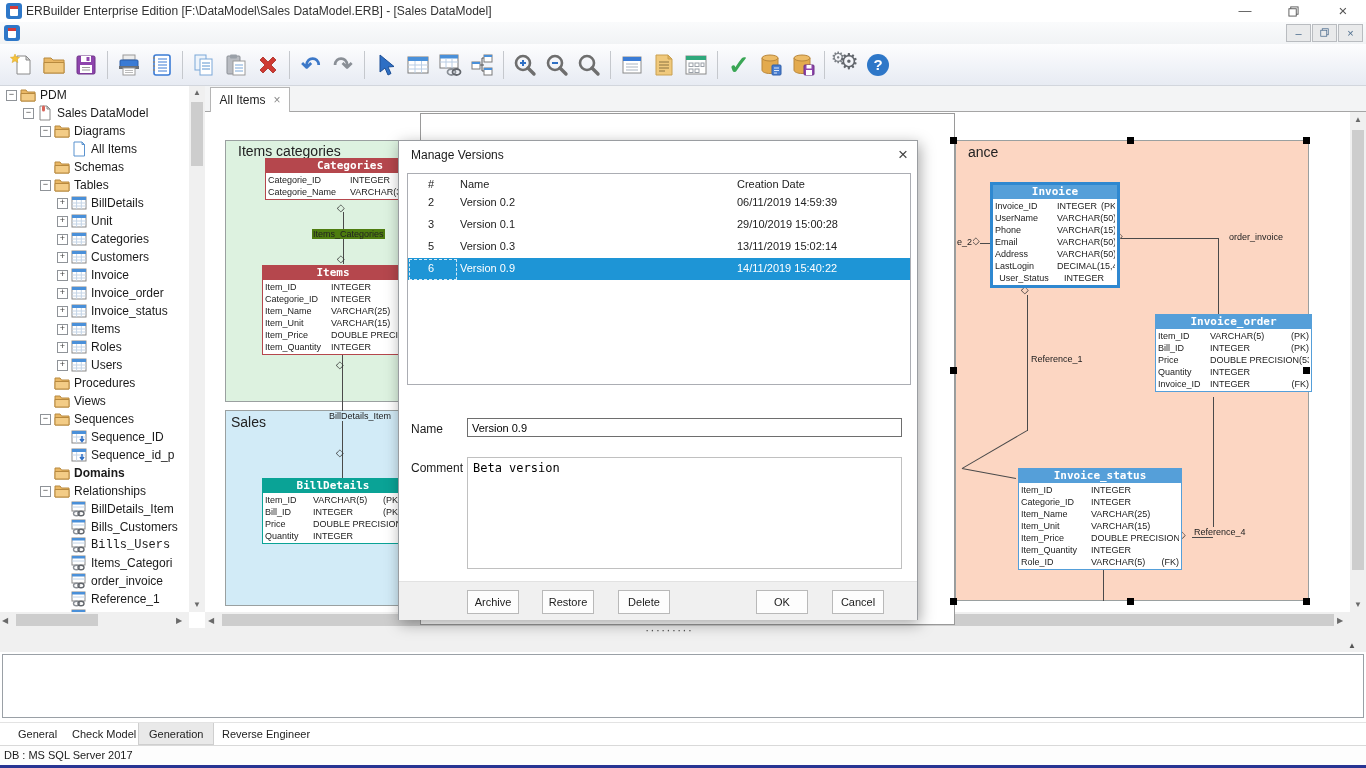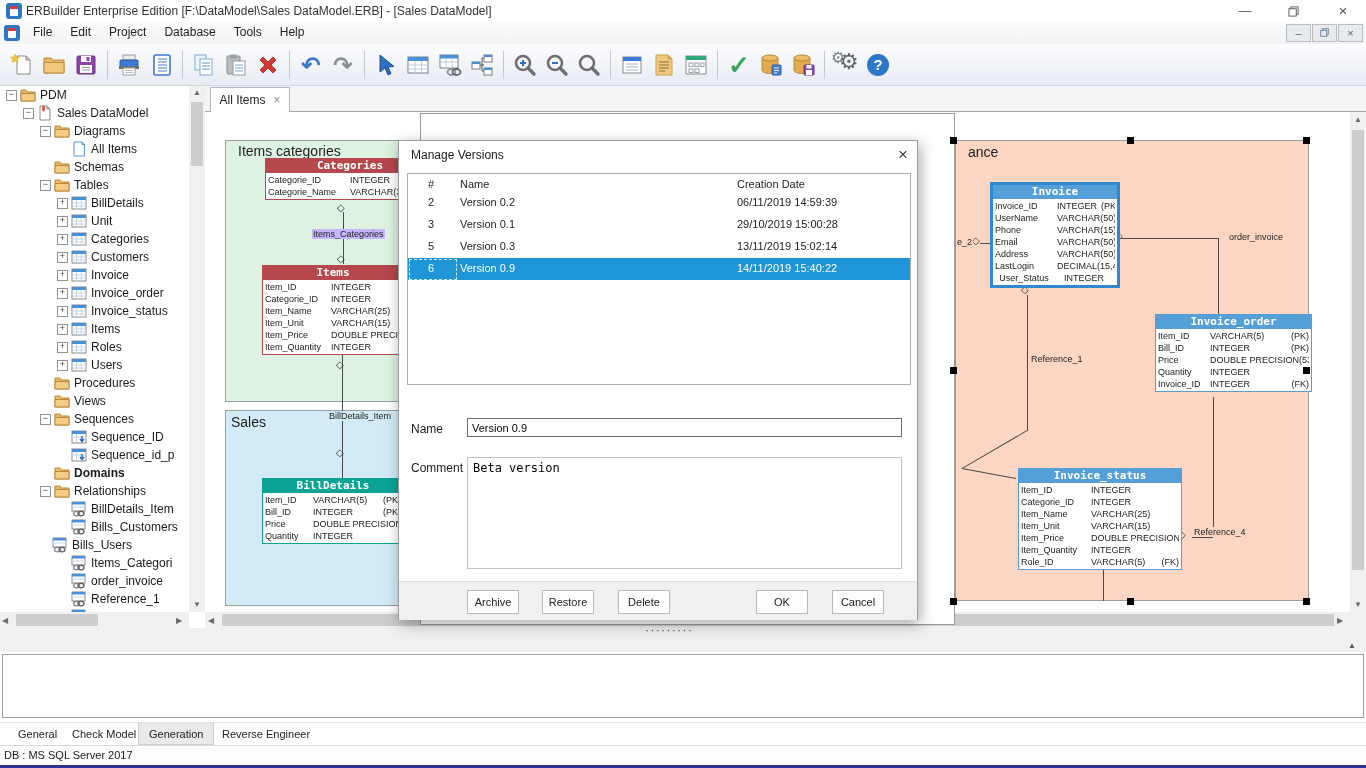--- a/index.html
+++ b/index.html
@@ -112,21 +112,20 @@
   </div>
 
   <div class="abs" id="menubar">
     <span class="abs" style="left:4px;top:3px;width:16px;height:16px;">
       <svg viewBox="0 0 16 16" width="16" height="16">
           <rect width="16" height="16" rx="3" fill="#2e77c8"></rect>
           <rect x="4" y="3" width="8" height="10" rx="1" fill="#fff"></rect>
           <rect x="4" y="3" width="8" height="3" fill="#d23b3b"></rect>
         </svg>
     </span>
-    <span class="abs" id="menu-items" style="left:24px;top:0;"><span class="menu-item">File</span><span class="menu-item">Edit</span><span class="menu-item">Project</span><span class="menu-item">Database</span><span class="menu-item">Tools</span><span class="menu-item">Help</span></span>
     <span class="abs mdi-btn" style="left:1286px;">–</span>
     <span class="abs mdi-btn" style="left:1312px;">
       <svg viewBox="0 0 12 12" width="9" height="9">
           <rect x="3" y="1" width="8" height="8" fill="none" stroke="#4a6b8c"></rect>
           <rect x="1" y="3" width="8" height="8" fill="#e9eaeb" stroke="#4a6b8c"></rect>
         </svg>
     </span>
     <span class="abs mdi-btn" style="left:1338px;">×</span>
   </div>
 
@@ -628,21 +627,21 @@
         <span class="exp-sp"></span>
         <span class="ticon"><svg viewBox="0 0 16 16">
             <rect x="1" y="1" width="13" height="9" fill="#fff" stroke="#8a8a8a"></rect>
             <rect x="1" y="1" width="13" height="2.5" fill="#4a90d9"></rect>
             <line x1="1" y1="6" x2="14" y2="6" stroke="#c4d4e6"></line>
             <ellipse cx="5.5" cy="12.5" rx="3" ry="2.2" fill="none" stroke="#8a8f96" stroke-width="1.4"></ellipse>
             <ellipse cx="10" cy="12.5" rx="3" ry="2.2" fill="none" stroke="#62666c" stroke-width="1.4"></ellipse>
           </svg></span>
         <span class="tree-label">Bills_Customers</span>
       </div>
-      <div class="tree-row" style="padding-left: 38px;">
+      <div class="tree-row" style="padding-left: 57px; font-family: Liberation Mono, monospace;">
         <span class="exp-sp"></span>
         <span class="ticon"><svg viewBox="0 0 16 16">
             <rect x="1" y="1" width="13" height="9" fill="#fff" stroke="#8a8a8a"></rect>
             <rect x="1" y="1" width="13" height="2.5" fill="#4a90d9"></rect>
             <line x1="1" y1="6" x2="14" y2="6" stroke="#c4d4e6"></line>
             <ellipse cx="5.5" cy="12.5" rx="3" ry="2.2" fill="none" stroke="#8a8f96" stroke-width="1.4"></ellipse>
             <ellipse cx="10" cy="12.5" rx="3" ry="2.2" fill="none" stroke="#62666c" stroke-width="1.4"></ellipse>
           </svg></span>
         <span class="tree-label">Bills_Users</span>
       </div>
@@ -917,21 +916,21 @@
             <span>INTEGER</span>
             <span></span>
           </div>
           <div class="drow" style="grid-template-columns: 66px 1fr auto;">
             <span>Role_ID</span>
             <span>VARCHAR(5)</span>
             <span>(FK)</span>
           </div>
         </div>
       </div>
-      <span class="abs rel-label" style="left: 312px; top: 229px; background: #c4b5fd;">Items_Categories</span>
+      <span class="abs rel-label" style="left: 312px; top: 229px; background: #4d7c0f;">Items_Categories</span>
       <span class="abs rel-label" style="left: 328px; top: 411px; background: rgb(210, 235, 247);">BillDetails_Item</span>
       <span class="abs rel-label" style="left: 956px; top: 237px; background: rgb(252, 214, 194);">e_2</span>
       <span class="abs rel-label" style="left: 1228px; top: 232px; background: rgb(252, 214, 194);">order_invoice</span>
       <span class="abs rel-label" style="left: 1030px; top: 354px; background: rgb(252, 214, 194);">Reference_1</span>
       <span class="abs rel-label" style="left: 1193px; top: 527px; background: rgb(252, 214, 194);">Reference_4</span>
     </div>
 
   <div class="abs" id="backing"></div>
 
   <div class="abs sb" style="left:1350px;top:112px;width:16px;height:500px;">

